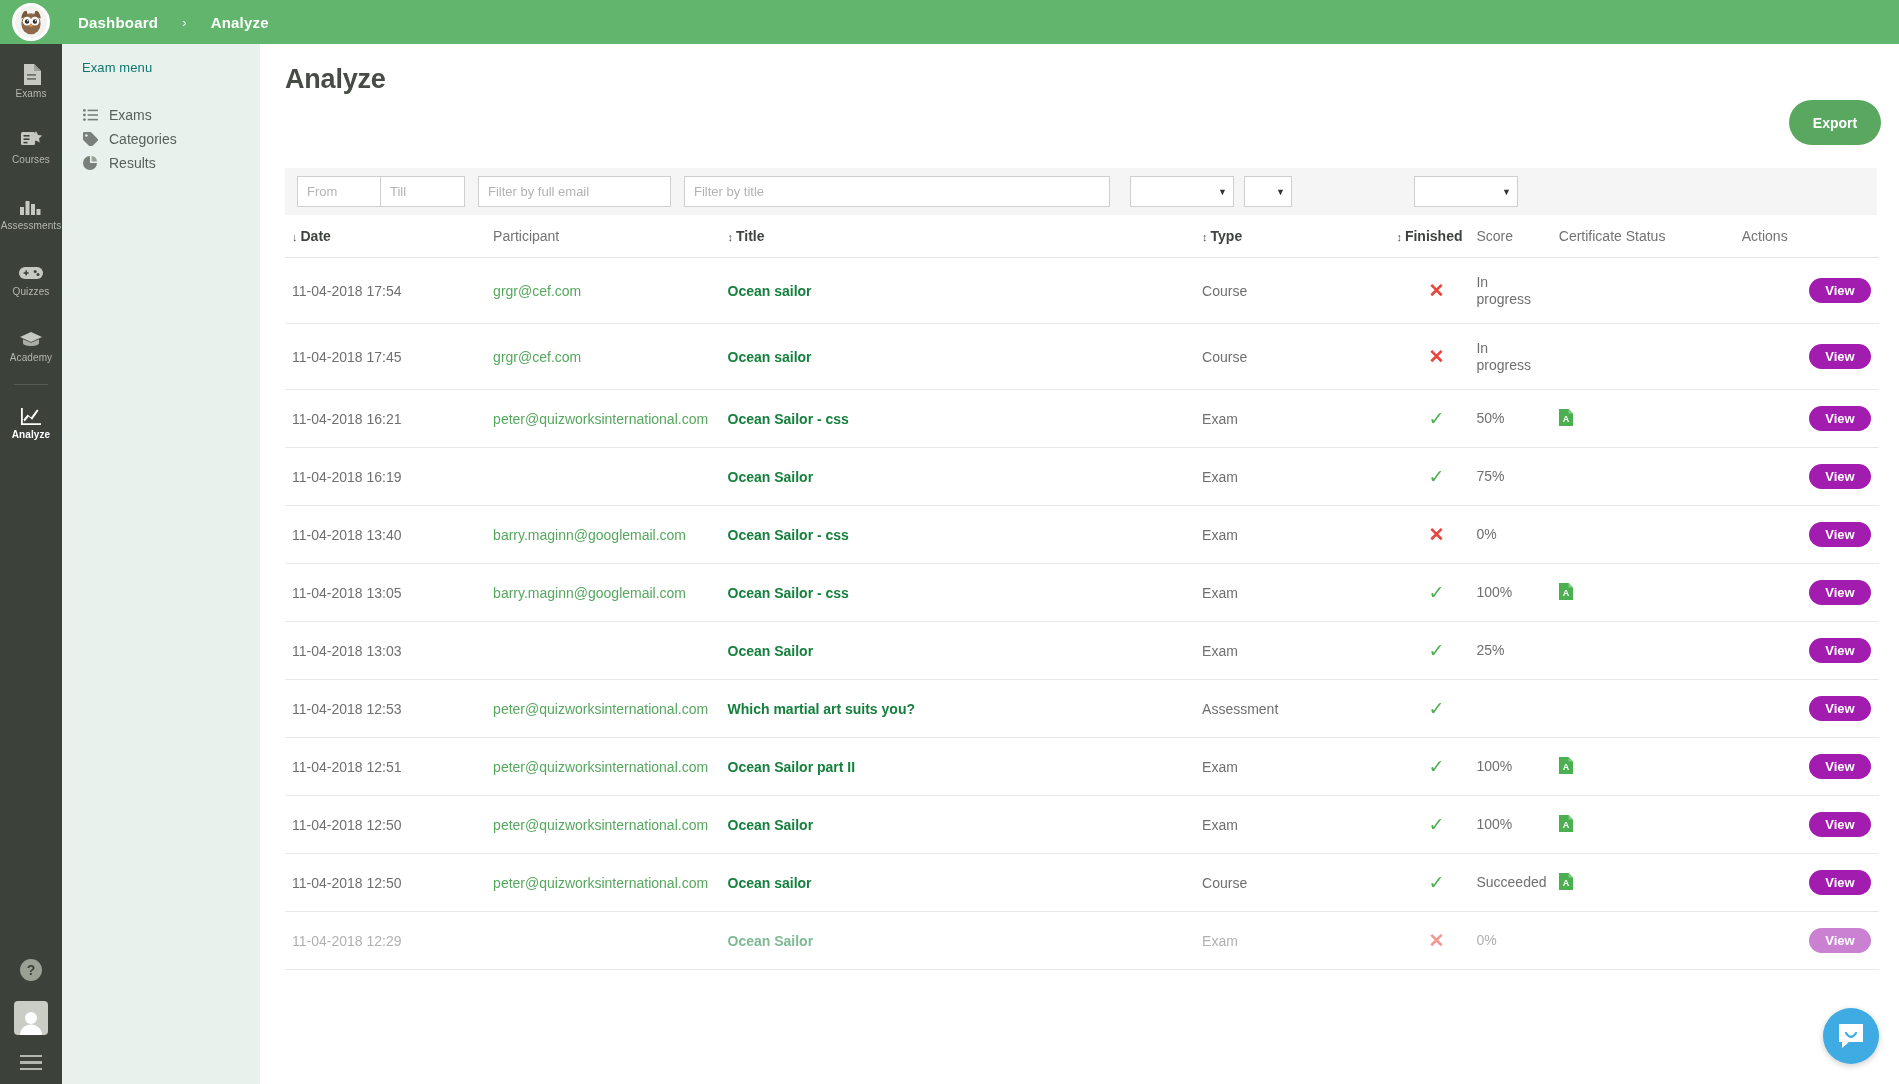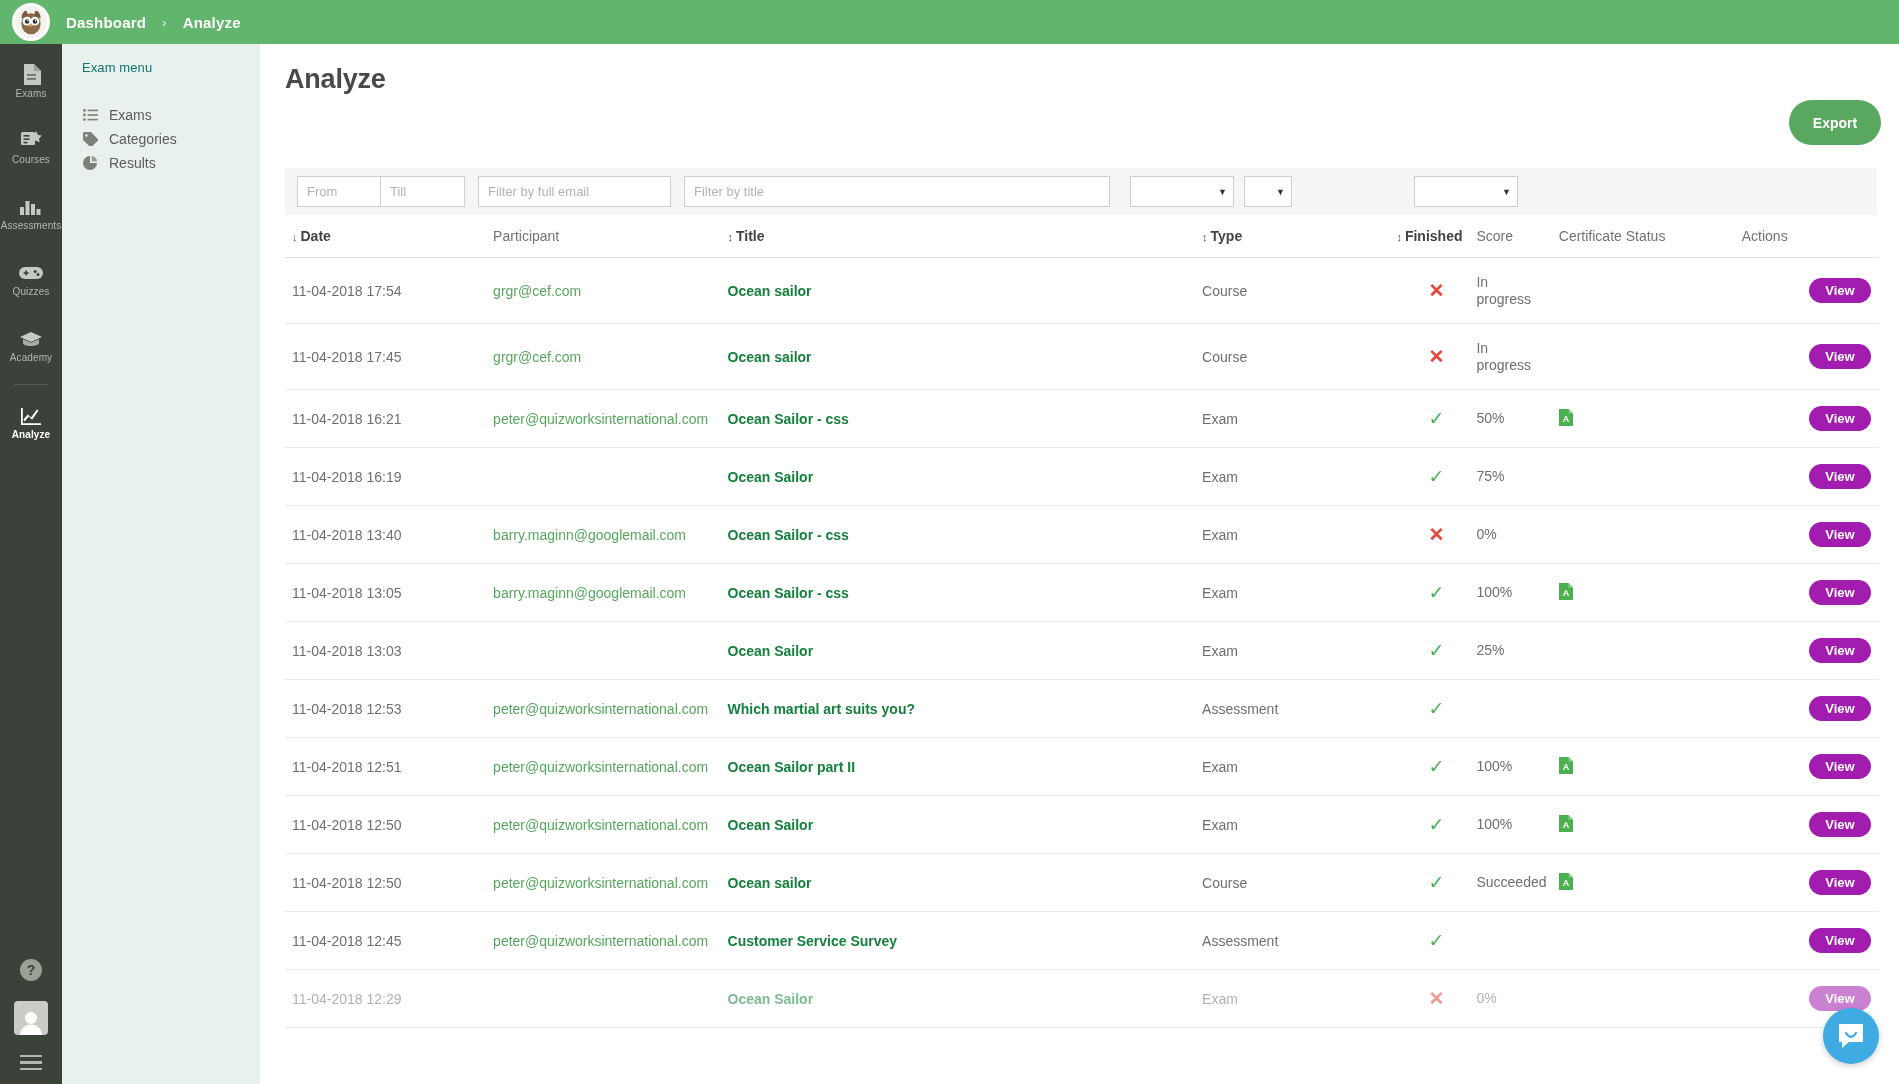--- a/index.html
+++ b/index.html
@@ -24,22 +24,22 @@
     flex: 0 0 62px;
   }
   .owl {
     width: 38px; height: 38px; border-radius: 50%;
     background: #f2f2ef; border: 3px solid #ffffff;
     position: relative; overflow: hidden;
     display: flex; align-items: center; justify-content: center;
   }
   .owl svg { display:block; }
   .breadcrumb {
-    display: flex; align-items: center; gap: 16px;
-    margin-left: 4px; color: #ffffff;
+    display: flex; align-items: center; gap: 24px;
+    margin-left: 16px; color: #ffffff;
     font-size: 15px; font-weight: bold; letter-spacing: .2px;
   }
   .breadcrumb .crumb { color: #ffffff; text-decoration: none; }
   .breadcrumb .sep { font-size: 13px; opacity: .9; font-weight: normal; }
 
   
   .rail {
     position: absolute; top: 44px; left: 0; width: 62px; height: 1040px;
     background: #3c4239;
     display: flex; flex-direction: column; align-items: center;
@@ -539,30 +539,20 @@
             <td class="c-type"><span>Course</span></td>
             <td class="c-fin"><span class="tick">✓</span></td>
             <td class="c-score"><span class="score-txt">Succeeded</span></td>
             <td class="c-cert"><span class="pdf-icon"><svg width="14" height="17" viewBox="0 0 14 17">
                   <path d="M0 0h9.5L14 4.4V17H0z" fill="#4caf50"></path>
                   <path d="M9.5 0L14 4.4H9.5z" fill="#7fcf84"></path>
                   <text x="7" y="13" font-size="9" font-family="Liberation Sans, sans-serif" fill="#ffffff" text-anchor="middle" font-weight="bold">A</text>
                 </svg></span></td>
             <td class="c-act"><button class="view-btn">View</button></td>
           </tr>
-          <tr>
-            <td class="c-date"><span>11-04-2018 12:45</span></td>
-            <td class="c-part"><a class="link-green" href="#">peter@quizworksinternational.com</a></td>
-            <td class="c-title"><a class="title-green" href="#">Customer Service Survey</a></td>
-            <td class="c-type"><span>Assessment</span></td>
-            <td class="c-fin"><span class="tick">✓</span></td>
-            <td class="c-score"></td>
-            <td class="c-cert"></td>
-            <td class="c-act"><button class="view-btn">View</button></td>
-          </tr>
           <tr class="fade-row">
             <td class="c-date"><span>11-04-2018 12:29</span></td>
             <td class="c-part"></td>
             <td class="c-title"><a class="title-green" href="#">Ocean Sailor</a></td>
             <td class="c-type"><span>Exam</span></td>
             <td class="c-fin"><span class="cross">✕</span></td>
             <td class="c-score"><span class="score-txt">0%</span></td>
             <td class="c-cert"></td>
             <td class="c-act"><button class="view-btn">View</button></td>
           </tr>

